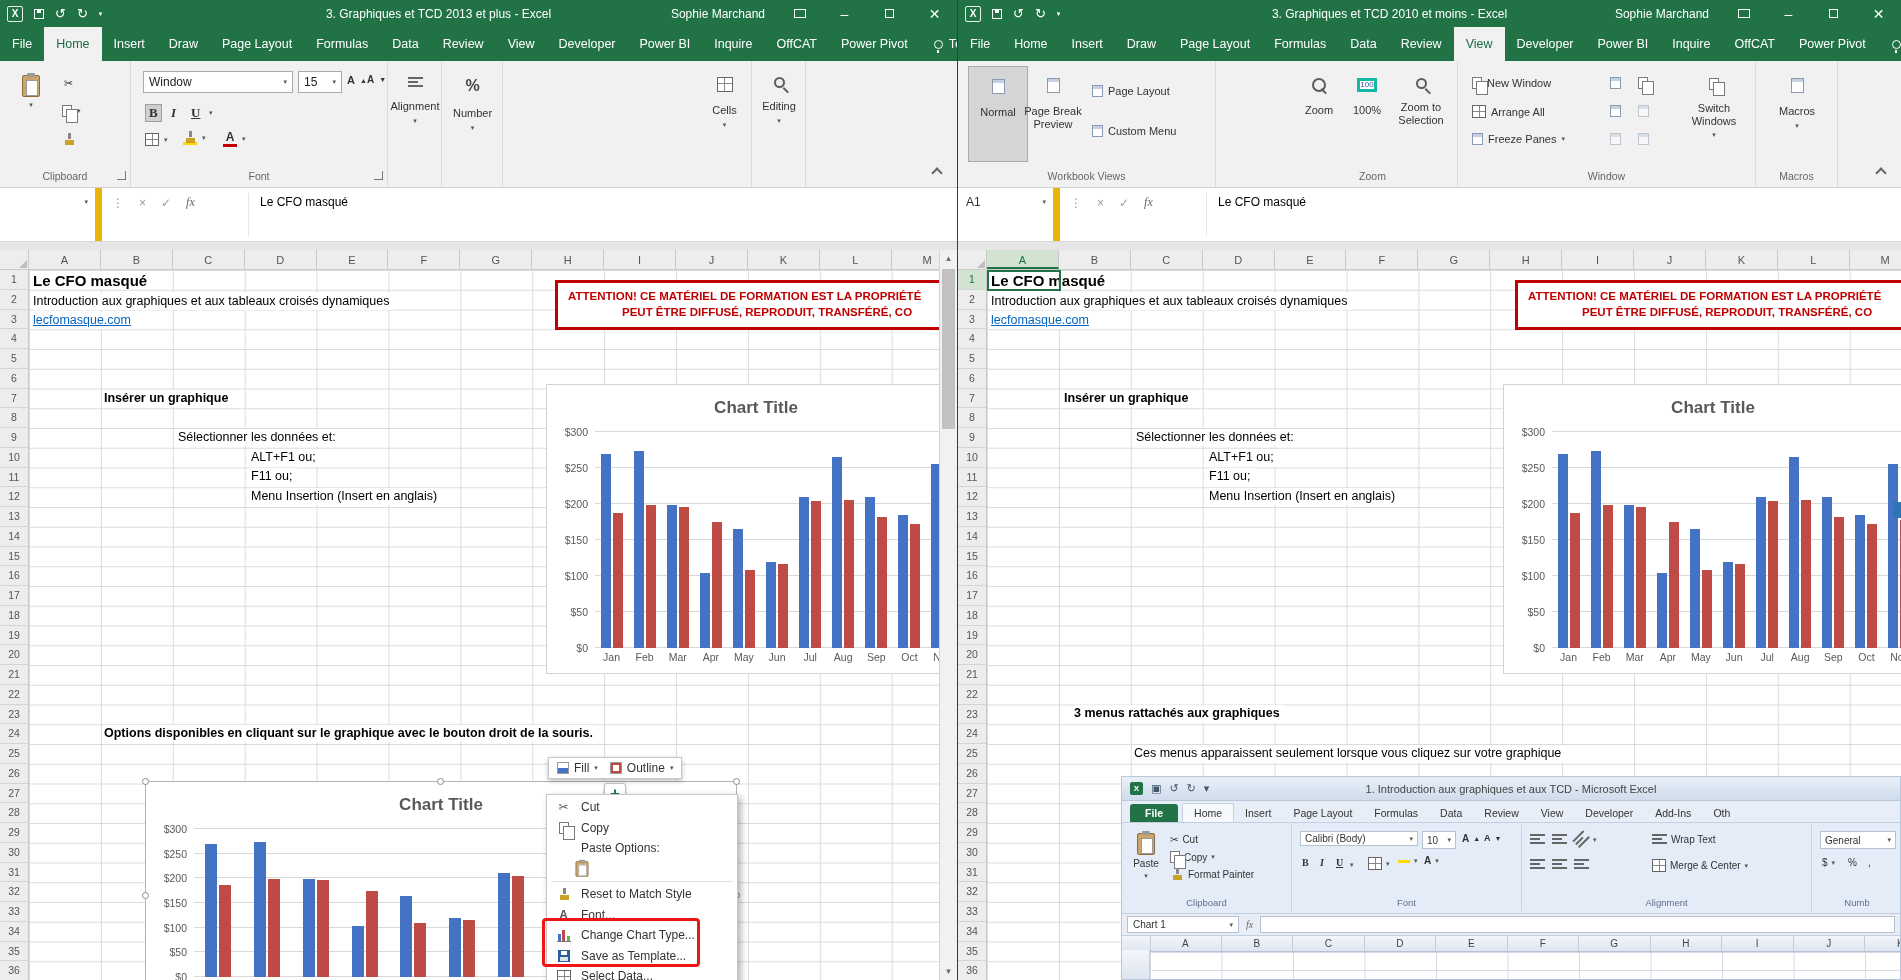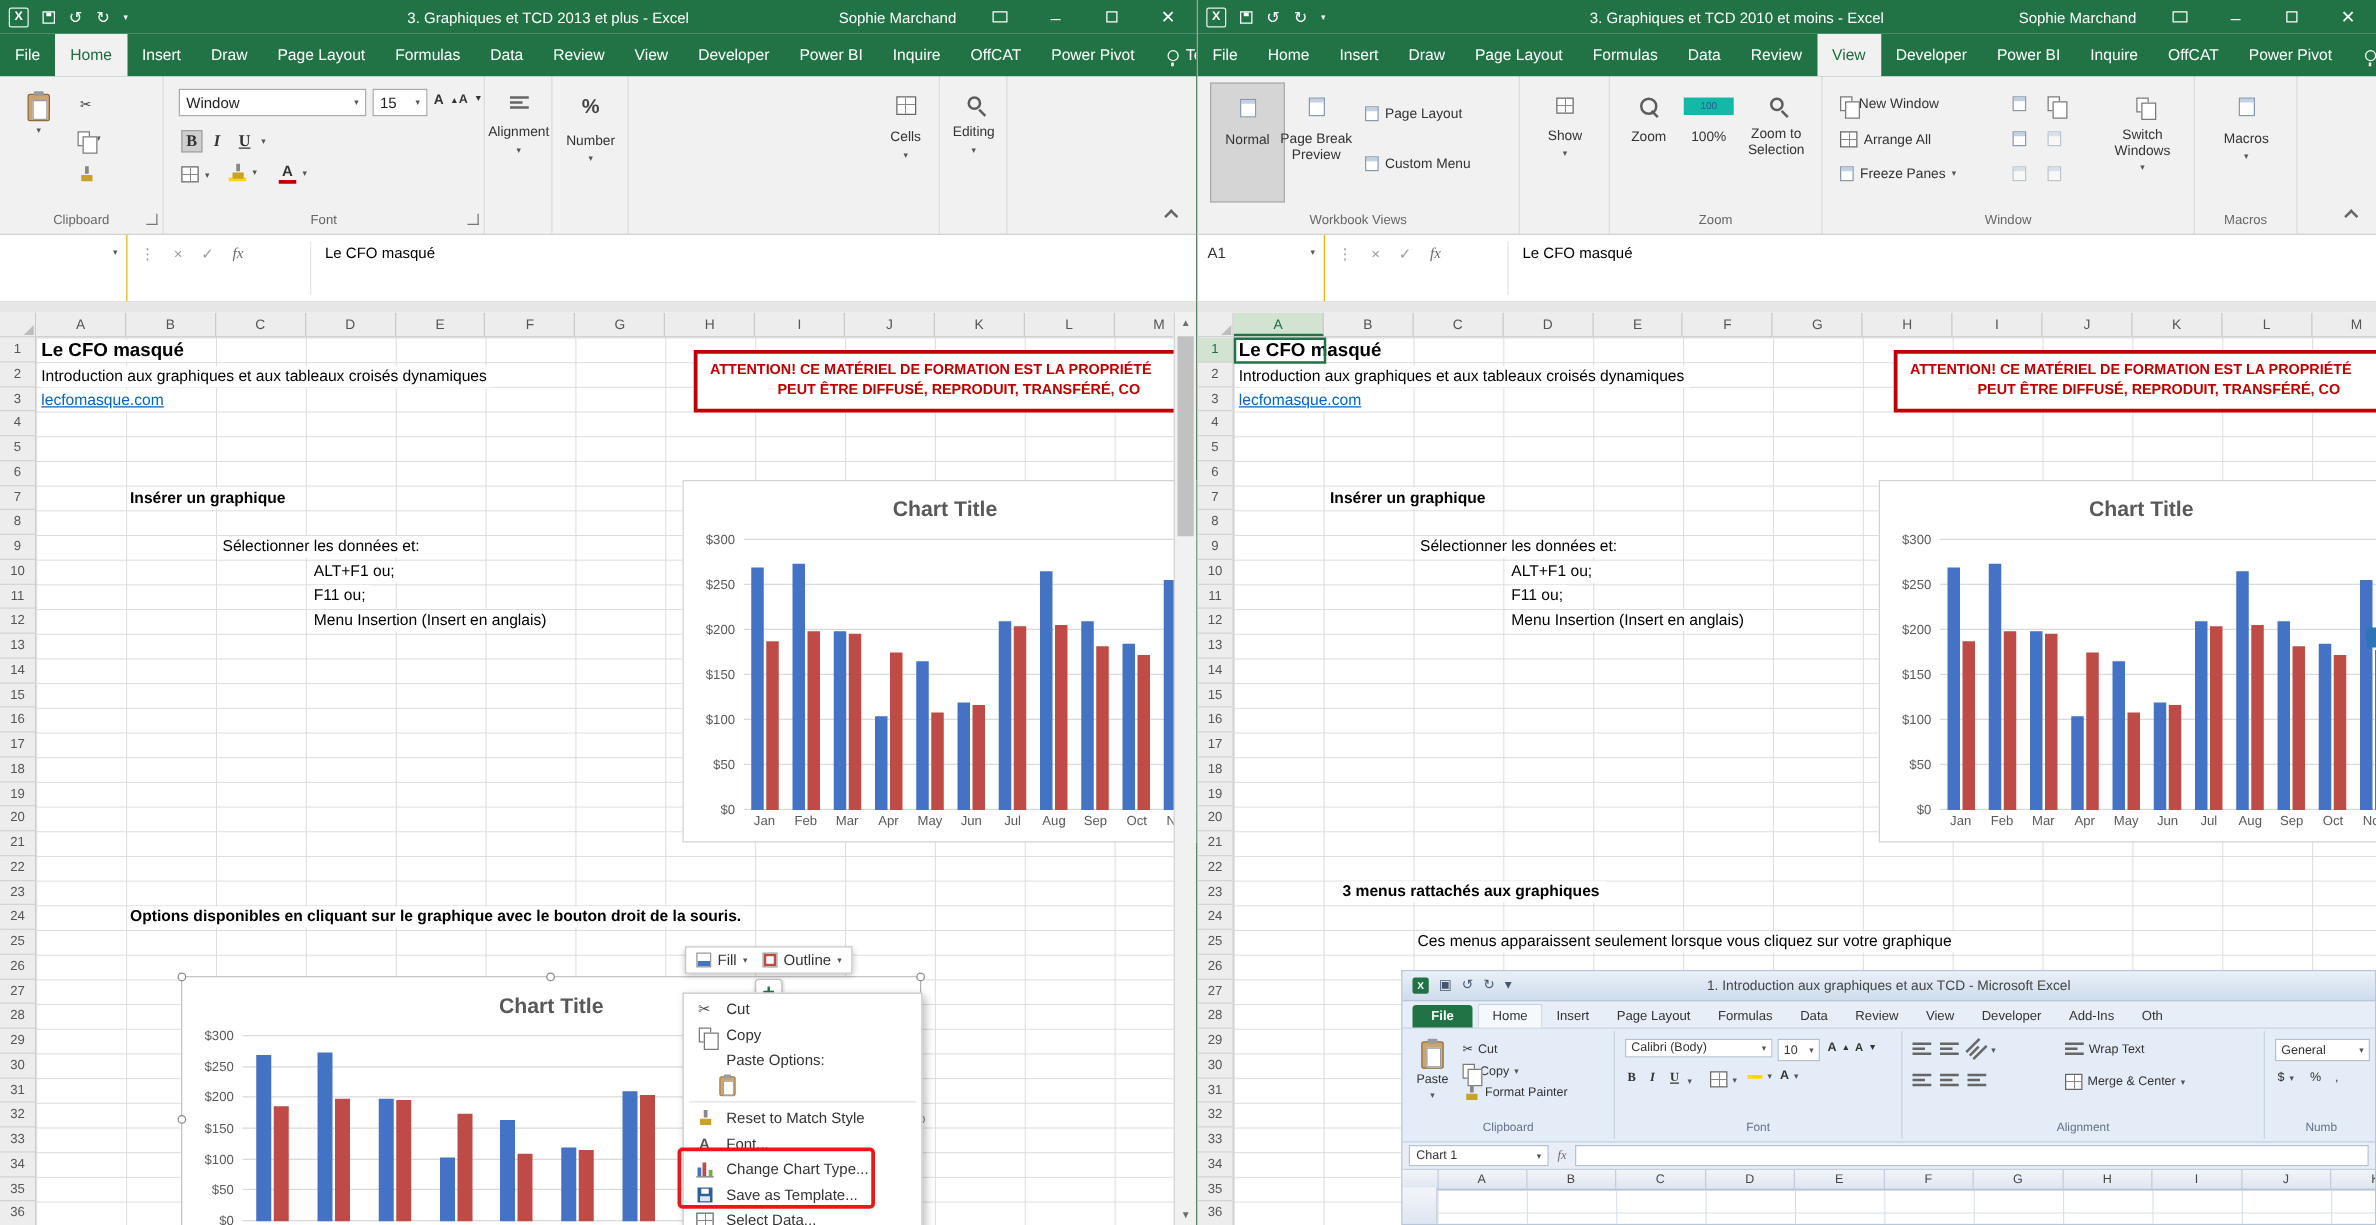--- a/index.html
+++ b/index.html
@@ -62,24 +62,24 @@
 .i-bars{width:14px;height:13px;border-bottom:1px solid #777;background-repeat:no-repeat;background-image:linear-gradient(#4472c4,#4472c4),linear-gradient(#bf4b47,#bf4b47),linear-gradient(#70ad47,#70ad47);background-size:3px 7px,3px 11px,3px 5px;background-position:1px 5px,5px 1px,10px 7px}
 .i-lines{width:15px;height:11px;background-repeat:no-repeat;background-image:linear-gradient(#666,#666),linear-gradient(#666,#666),linear-gradient(#666,#666);background-size:15px 2px,10px 2px,15px 2px;background-position:0 0,0 4px,0 8px}
 .i-cf{width:13px;height:13px;border:1px solid #999;background:linear-gradient(135deg,#e97c6f 50%,#7aa7e0 50%)}
 .i-styles{width:15px;height:12px;border:1px solid #999;background:linear-gradient(90deg,#f4b183 33%,#9dc3e6 33% 66%,#a9d18e 66%)}
 .i-save{width:12px;height:12px;background:#2e5d9e;position:relative}
 .i-save:before{content:"";position:absolute;left:3px;top:1px;width:6px;height:4px;background:#fff}
 .i-save:after{content:"";position:absolute;left:2px;bottom:1px;width:8px;height:4px;background:#dce6f2}
 .i-colA{display:flex;flex-direction:column;align-items:center;line-height:1}
 .i-colA b{font-size:12px}
 .cbar{width:14px;height:3px;margin-top:1px}
-.i-100{width:40px;height:14px;border:7px solid #14b8a6;background:#fff;color:#2b579a;font-size:8px;font-weight:normal;display:flex;align-items:center;justify-content:center}
+.i-100{width:20px;height:14px;border:3px solid #14b8a6;background:#fff;color:#2b579a;font-size:8px;font-weight:normal;display:flex;align-items:center;justify-content:center}
 
 .fxbar{position:absolute;left:0;right:0;top:188px;height:54px;background:#fff;border-bottom:1px solid #d8d8d8;z-index:67}
-.namebox{position:absolute;left:0;top:0;width:102px;height:100%;border-right:1px solid #eab308;padding:7px 8px;font-size:12px;color:#333}
+.namebox{position:absolute;left:0;top:0;width:102px;height:100%;border-right:7px solid #eab308;padding:7px 8px;font-size:12px;color:#333}
 .namebox .dd{position:absolute;right:7px;top:10px}
 .fxicons{position:absolute;left:112px;top:7px;display:flex;gap:15px;color:#9a9a9a;font-size:12px;align-items:center}
 .fxfx{font-family:"Liberation Serif",serif;font-style:italic;color:#6a6a6a}
 .fxsep{position:absolute;left:248px;top:5px;bottom:5px;width:1px;background:#e6e6e6}
 .fml{position:absolute;left:260px;top:7px;font-size:12px;color:#000;white-space:nowrap}
 .hstrip{position:absolute;left:0;right:0;top:242px;height:8px;background:#e6e6e6;z-index:66}
 
 .corner{position:absolute;left:0;top:250px;width:29px;height:20px;background:#ededed;border-right:1px solid #c9c9c9;border-bottom:1px solid #c9c9c9;z-index:3}
 .corner:after{content:"";position:absolute;right:1px;bottom:1px;border-left:8px solid transparent;border-bottom:8px solid #bdbdbd}
 .colheads{position:absolute;left:29px;top:250px;height:20px;display:flex;overflow:hidden;background:#ededed;border-bottom:1px solid #c9c9c9;z-index:3}
@@ -665,27 +665,20 @@
       <div class="smbtn" style="left:134px;top:24px">
           <span class="i-sheet sm"></span>
           <span>Page Layout</span>
         </div>
       <div class="smbtn" style="left:134px;top:64px">
           <span class="i-sheet sm"></span>
           <span>Custom Menu</span>
         </div>
       <div class="rglabel">Workbook Views</div>
     </div>
-    <div class="rgroup" style="left:258px;width:72px">
-      <div class="bigbtn" style="left:10px;top:5px;width:52px;height:112px">
-          <span class="i-grid"></span>
-          <span class="blbl">Show</span>
-          <span class="dd">▾</span>
-        </div>
-    </div>
     <div class="rgroup" style="left:330px;width:170px">
       <div class="bigbtn" style="left:8px;top:5px;width:46px;height:96px">
           <span class="i-mag" style="width:14px;height:14px"></span>
           <span class="blbl">Zoom</span>
         </div>
       <div class="bigbtn" style="left:56px;top:5px;width:46px;height:96px">
           <span class="i-100">100</span>
           <span class="blbl">100%</span>
         </div>
       <div class="bigbtn" style="left:104px;top:5px;width:58px;height:96px">

